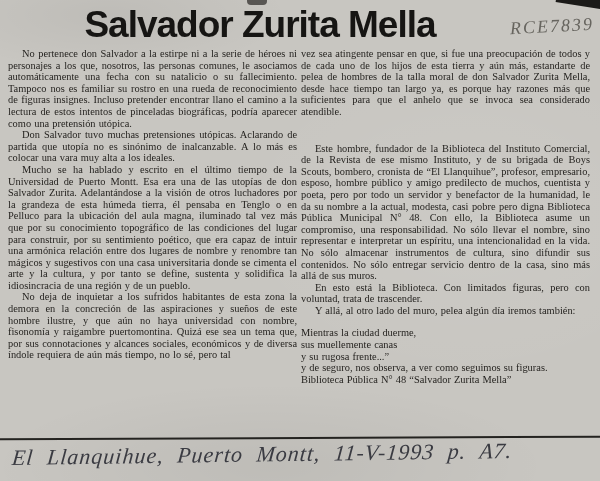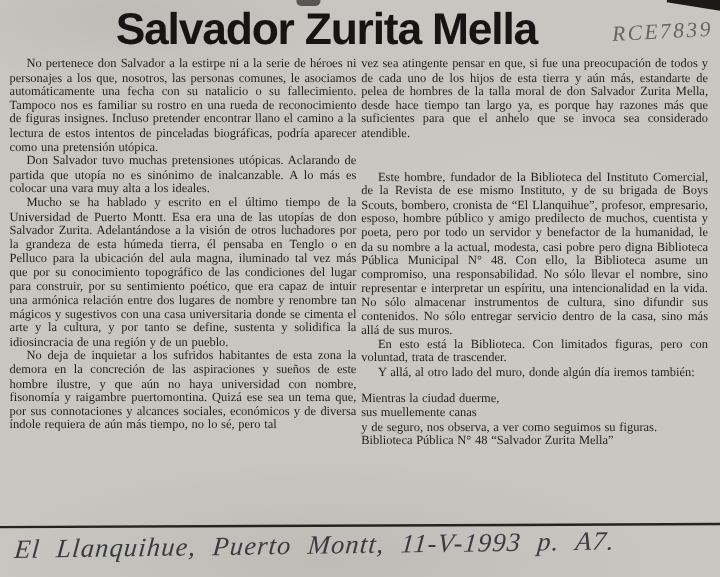--- a/index.html
+++ b/index.html
@@ -18,21 +18,21 @@
     background:#3c3a37;border-radius:0 0 4px 4px;opacity:.8;
   }
   .artifact-corner{
     position:absolute;right:-8px;top:-3px;width:52px;height:9px;
     background:#1b1a18;transform:rotate(9deg);
   }
   .masthead{
     position:relative;height:46px;
   }
   .headline{
-    margin:0;position:absolute;left:12px;top:4px;width:520px;
+    margin:0;position:absolute;left:0;top:4px;width:520px;
     text-align:center;
     font-family:"Liberation Sans", sans-serif;
     font-weight:bold;font-size:37px;letter-spacing:-1px;
     color:#161513;
   }
   .catalog{
     position:absolute;right:6px;top:16px;
     font-family:"Liberation Serif", serif;font-style:italic;
     font-size:18px;letter-spacing:2px;color:#67655f;
     transform:rotate(-3deg);
@@ -85,25 +85,26 @@
       <p>No pertenece don Salvador a la estirpe ni a la serie de héroes ni personajes a los que, nosotros, las personas comunes, le asociamos automáticamente una fecha con su natalicio o su fallecimiento. Tampoco nos es familiar su rostro en una rueda de reconocimiento de figuras insignes. Incluso pretender encontrar llano el camino a la lectura de estos intentos de pinceladas biográficas, podría aparecer como una pretensión utópica.</p>
       <p>Don Salvador tuvo muchas pretensiones utópicas. Aclarando de partida que utopía no es sinónimo de inalcanzable. A lo más es colocar una vara muy alta a los ideales.</p>
       <p>Mucho se ha hablado y escrito en el último tiempo de la Universidad de Puerto Montt. Esa era una de las utopías de don Salvador Zurita. Adelantándose a la visión de otros luchadores por la grandeza de esta húmeda tierra, él pensaba en Tenglo o en Pelluco para la ubicación del aula magna, iluminado tal vez más que por su conocimiento topográfico de las condiciones del lugar para construir, por su sentimiento poético, que era capaz de intuir una armónica relación entre dos lugares de nombre y renombre tan mágicos y sugestivos con una casa universitaria donde se cimenta el arte y la cultura, y por tanto se define, sustenta y solidifica la idiosincracia de una región y de un pueblo.</p>
       <p>No deja de inquietar a los sufridos habitantes de esta zona la demora en la concreción de las aspiraciones y sueños de este hombre ilustre, y que aún no haya universidad con nombre, fisonomía y raigambre puertomontina. Quizá ese sea un tema que, por sus connotaciones y alcances sociales, económicos y de diversa índole requiera de aún más tiempo, no lo sé, pero tal</p>
     </div>
 
     <div class="col">
       <p class="noindent">vez sea atingente pensar en que, si fue una preocupación de todos y de cada uno de los hijos de esta tierra y aún más, estandarte de pelea de hombres de la talla moral de don Salvador Zurita Mella, desde hace tiempo tan largo ya, es porque hay razones más que suficientes para que el anhelo que se invoca sea considerado atendible.</p>
       <p class="gap">Este hombre, fundador de la Biblioteca del Instituto Comercial, de la Revista de ese mismo Instituto, y de su brigada de Boys Scouts, bombero, cronista de “El Llanquihue”, profesor, empresario, esposo, hombre público y amigo predilecto de muchos, cuentista y poeta, pero por todo un servidor y benefactor de la humanidad, le da su nombre a la actual, modesta, casi pobre pero digna Biblioteca Pública Municipal N° 48. Con ello, la Biblioteca asume un compromiso, una responsabilidad. No sólo llevar el nombre, sino representar e interpretar un espíritu, una intencionalidad en la vida. No sólo almacenar instrumentos de cultura, sino difundir sus contenidos. No sólo entregar servicio dentro de la casa, sino más allá de sus muros.</p>
       <p>En esto está la Biblioteca. Con limitados figuras, pero con voluntad, trata de trascender.</p>
-      <p>Y allá, al otro lado del muro, donde algún día iremos también:</p>
+      <p>Y allá, al otro lado del muro, pelea algún día iremos también:</p>
 
       <div class="poem">
         <div>Mientras la ciudad duerme,</div>
         <div>sus muellemente canas</div>
+        <div>y su rugosa frente...”</div>
       </div>
 
       <p class="noindent closing">y de seguro, nos observa, a ver como seguimos su figuras.</p>
       <p class="noindent closing">Biblioteca Pública N° 48 “Salvador Zurita Mella”</p>
     </div>
 
   </div>
 
   <div class="divider"></div>
 

